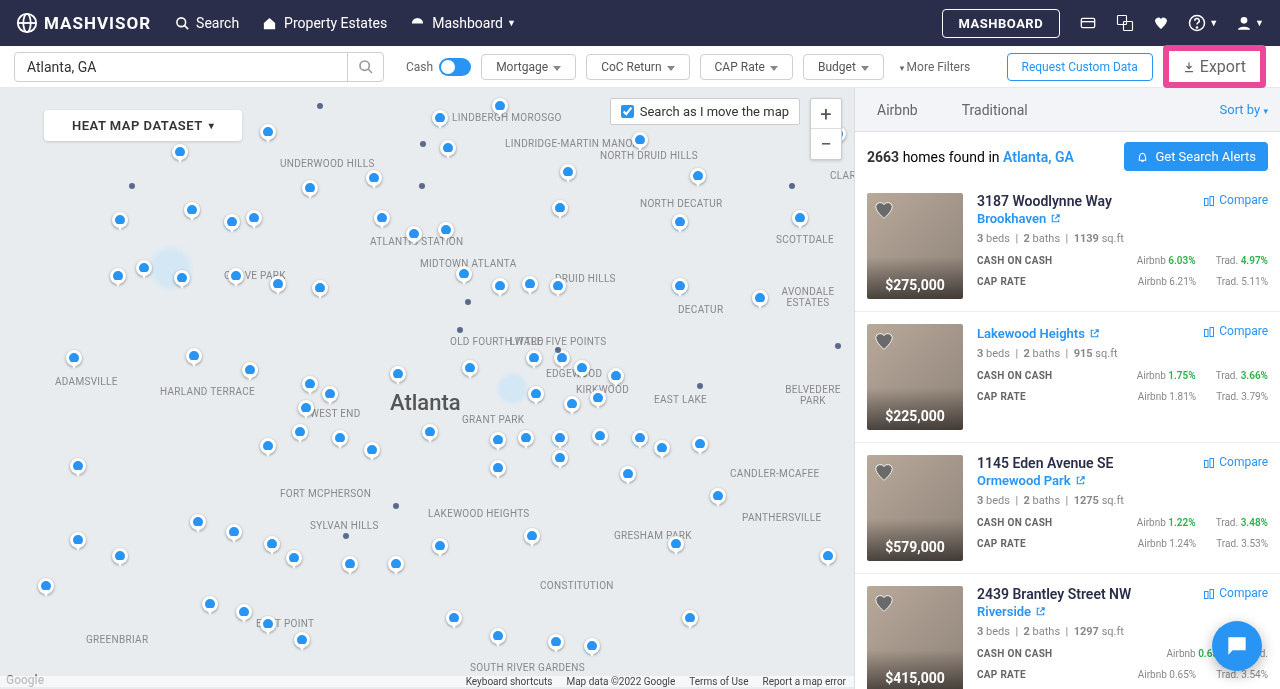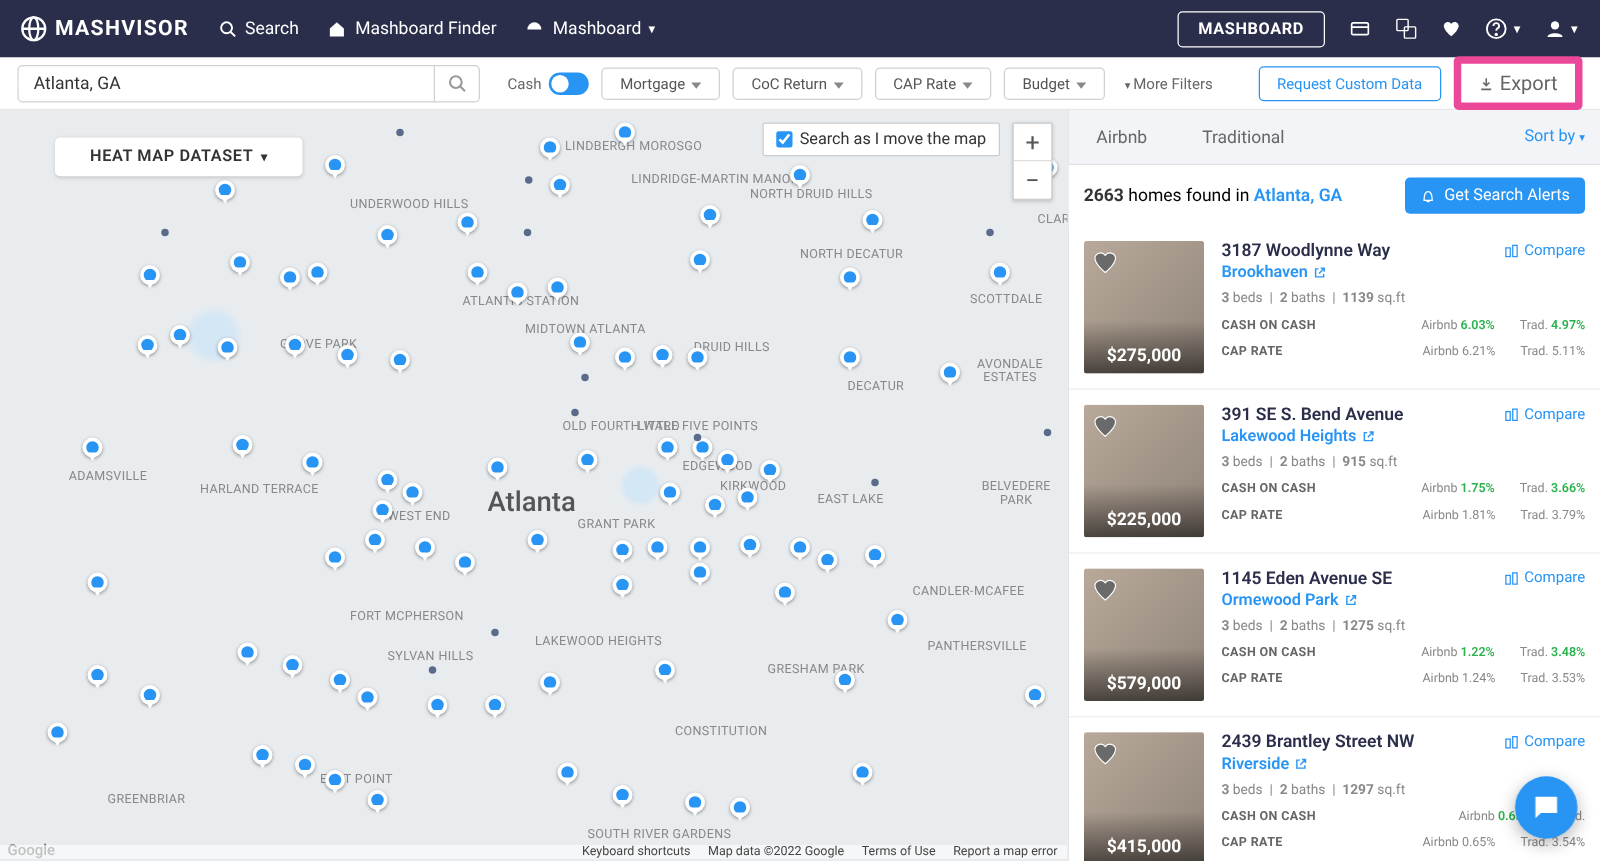--- a/index.html
+++ b/index.html
@@ -101,21 +101,21 @@
     <svg width="15" height="15" viewBox="0 0 24 24" fill="none" stroke="#fff" stroke-width="2.5">
         <circle cx="10" cy="10" r="7"></circle>
         <line x1="21" y1="21" x2="15" y2="15"></line>
       </svg>
     <span>Search</span>
   </div>
   <div class="nav-item">
     <svg width="17" height="15" viewBox="0 0 24 24" fill="#fff">
         <path d="M3 11 L12 3 L21 11 V21 H3 Z"></path>
       </svg>
-    <span>Mashboard Finder</span>
+    <span>Property Estates</span>
   </div>
   <div class="nav-item">
     <svg width="17" height="15" viewBox="0 0 24 24" fill="#fff">
         <path d="M12 3 A9 9 0 0 0 3 12 H21 A9 9 0 0 0 12 3 Z"></path>
       </svg>
     <span>Mashboard</span>
     <span style="margin-left:4px;font-size:9px">▼</span>
   </div>
   <div class="header-right">
     <div class="mashboard-btn">MASHBOARD</div>
@@ -419,21 +419,20 @@
       <div class="fav">
         <svg width="22" height="22" viewBox="0 0 24 24" fill="#6a6a6a" stroke="#fff" stroke-width="1">
                 <path d="M12 21 C12 21 3 14 3 8 A5 5 0 0 1 12 6 A5 5 0 0 1 21 8 C21 14 12 21 12 21 Z"></path>
               </svg>
       </div>
       <span>$225,000</span>
     </div>
     <div class="meta">
       <div style="display:flex;align-items:flex-start">
         <div style="flex:1">
-          <div class="addr">391 SE S. Bend Avenue</div>
           <div class="nhd">Lakewood Heights
             <svg width="11" height="11" viewBox="0 0 24 24" fill="none" stroke="#2894f4" stroke-width="2.5">
                     <path d="M14 4h6v6M20 4l-9 9M19 14v5H5V5h5"></path>
                   </svg>
           </div>
         </div>
         <div class="compare">
           <svg width="12" height="12" viewBox="0 0 24 24" fill="none" stroke="#2894f4" stroke-width="2">
                   <rect x="3" y="7" width="7" height="14"></rect>
                   <rect x="14" y="3" width="7" height="18"></rect>

